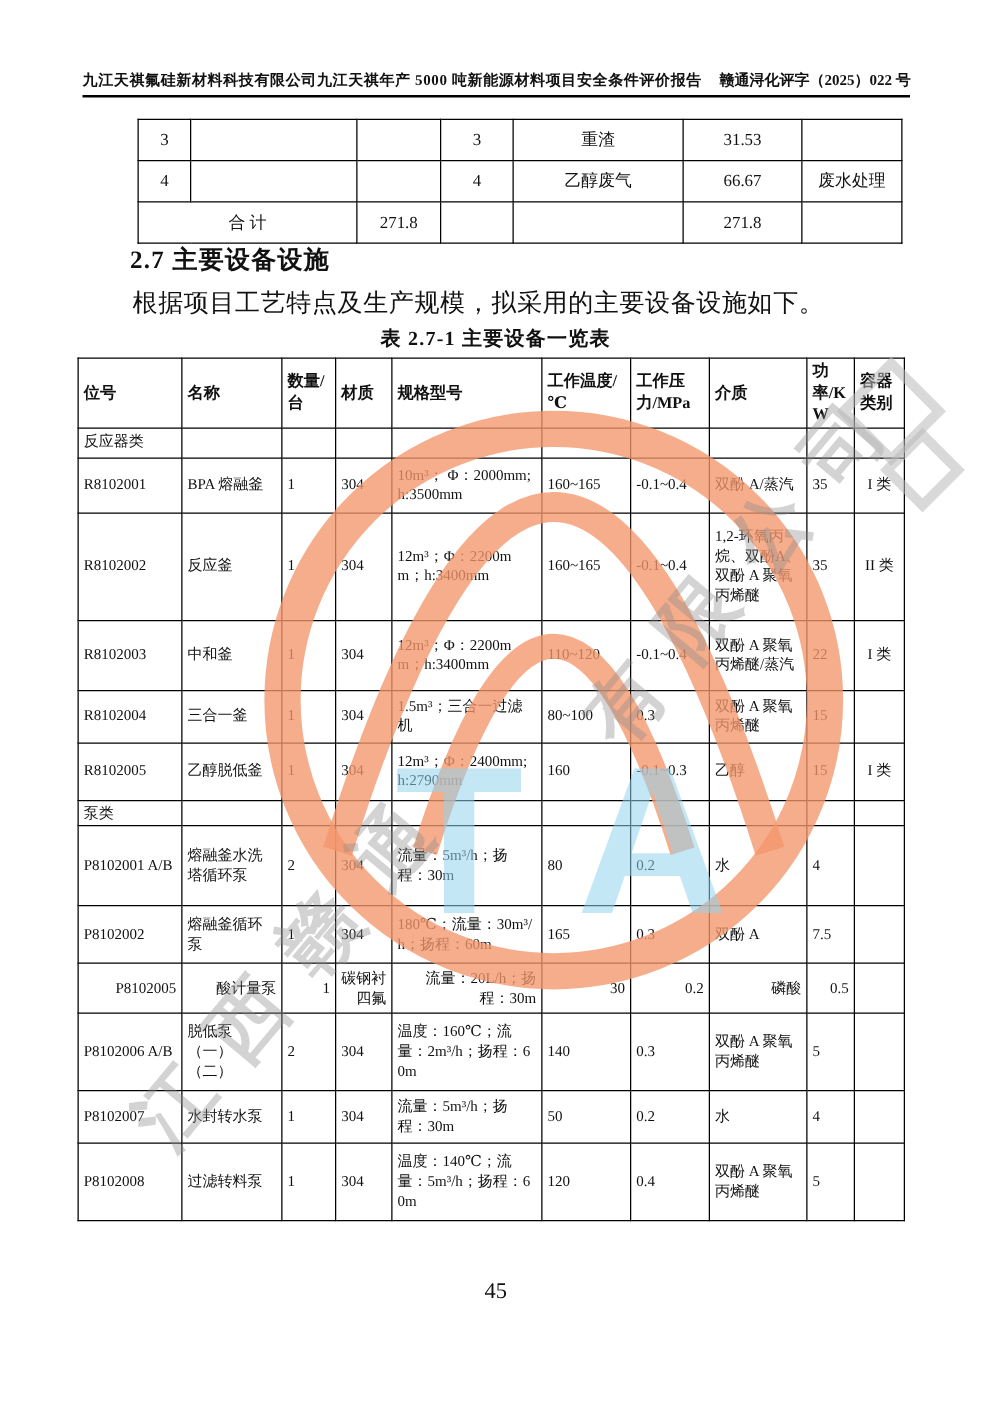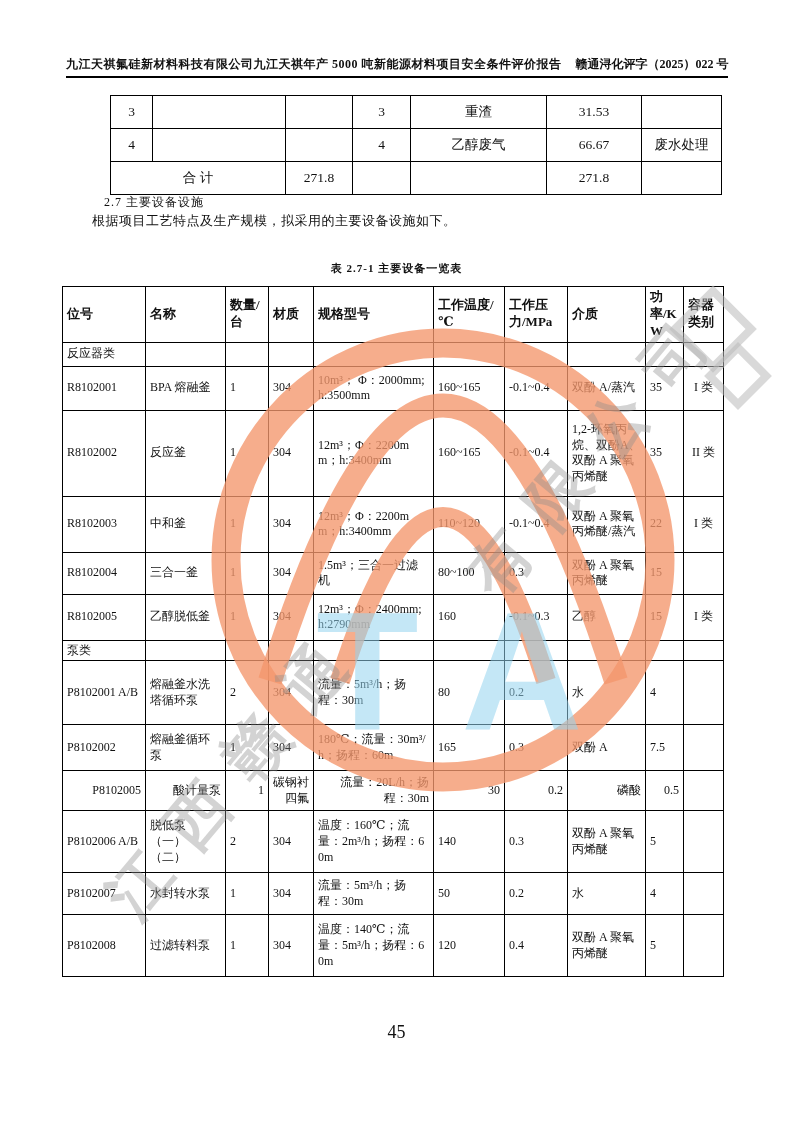--- a/index.html
+++ b/index.html
@@ -20,23 +20,23 @@
   .doc-header .right{margin-left:14px;}
 
   
   table{border-collapse:collapse;table-layout:fixed;}
   td{border:1px solid #000;padding:2px 4px;font-size:12px;line-height:1.3;
      overflow:hidden;word-break:break-all;vertical-align:middle;}
 
   .top-table{position:absolute;left:110px;top:95px;width:611px;}
   .top-table td{text-align:center;font-size:13.5px;height:28px;}
 
-  .sec-heading{position:absolute;left:104px;top:194px;font-size:12px;font-weight:normal;letter-spacing:1px;}
-  .para{position:absolute;left:66px;top:212px;width:662px;font-size:13px;text-indent:2em;letter-spacing:0.5px;}
-  .tbl-caption{position:absolute;left:0;top:261px;width:793px;text-align:center;font-weight:bold;font-size:11px;letter-spacing:1px;}
+  .sec-heading{position:absolute;left:104px;top:194px;font-size:20px;font-weight:bold;letter-spacing:1px;}
+  .para{position:absolute;left:66px;top:229px;width:662px;font-size:20px;text-indent:2em;letter-spacing:0.5px;}
+  .tbl-caption{position:absolute;left:0;top:261px;width:793px;text-align:center;font-weight:bold;font-size:16px;letter-spacing:1px;}
 
   .main-table{position:absolute;left:62px;top:286px;width:661px;}
   .main-table thead td{font-weight:bold;font-size:13px;height:50px;}
   .main-table td.col-last{text-align:center;padding:2px 1px;}
 
   
   .page-number{position:absolute;left:0;top:1022px;width:793px;text-align:center;font-size:18px;}
 
   
   .watermark{position:absolute;inset:0;z-index:5;pointer-events:none;margin-left:16px;}

